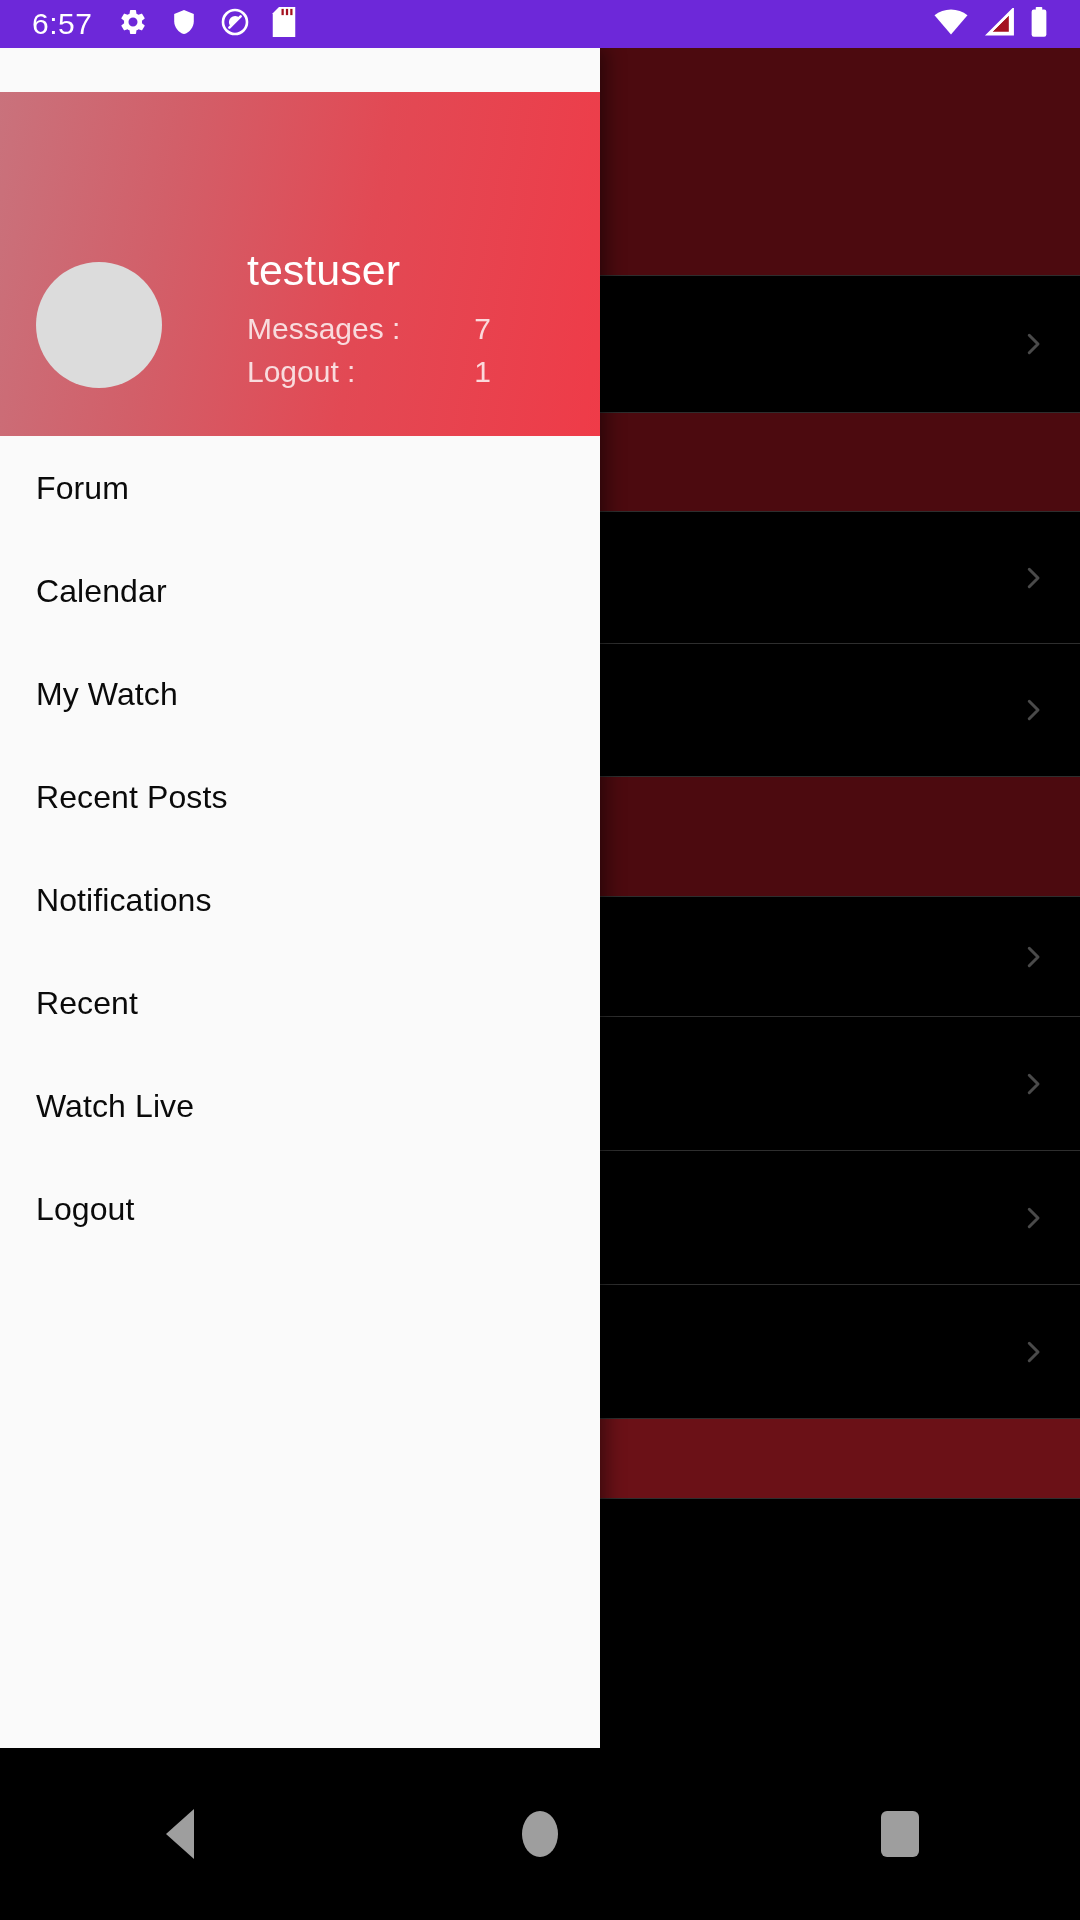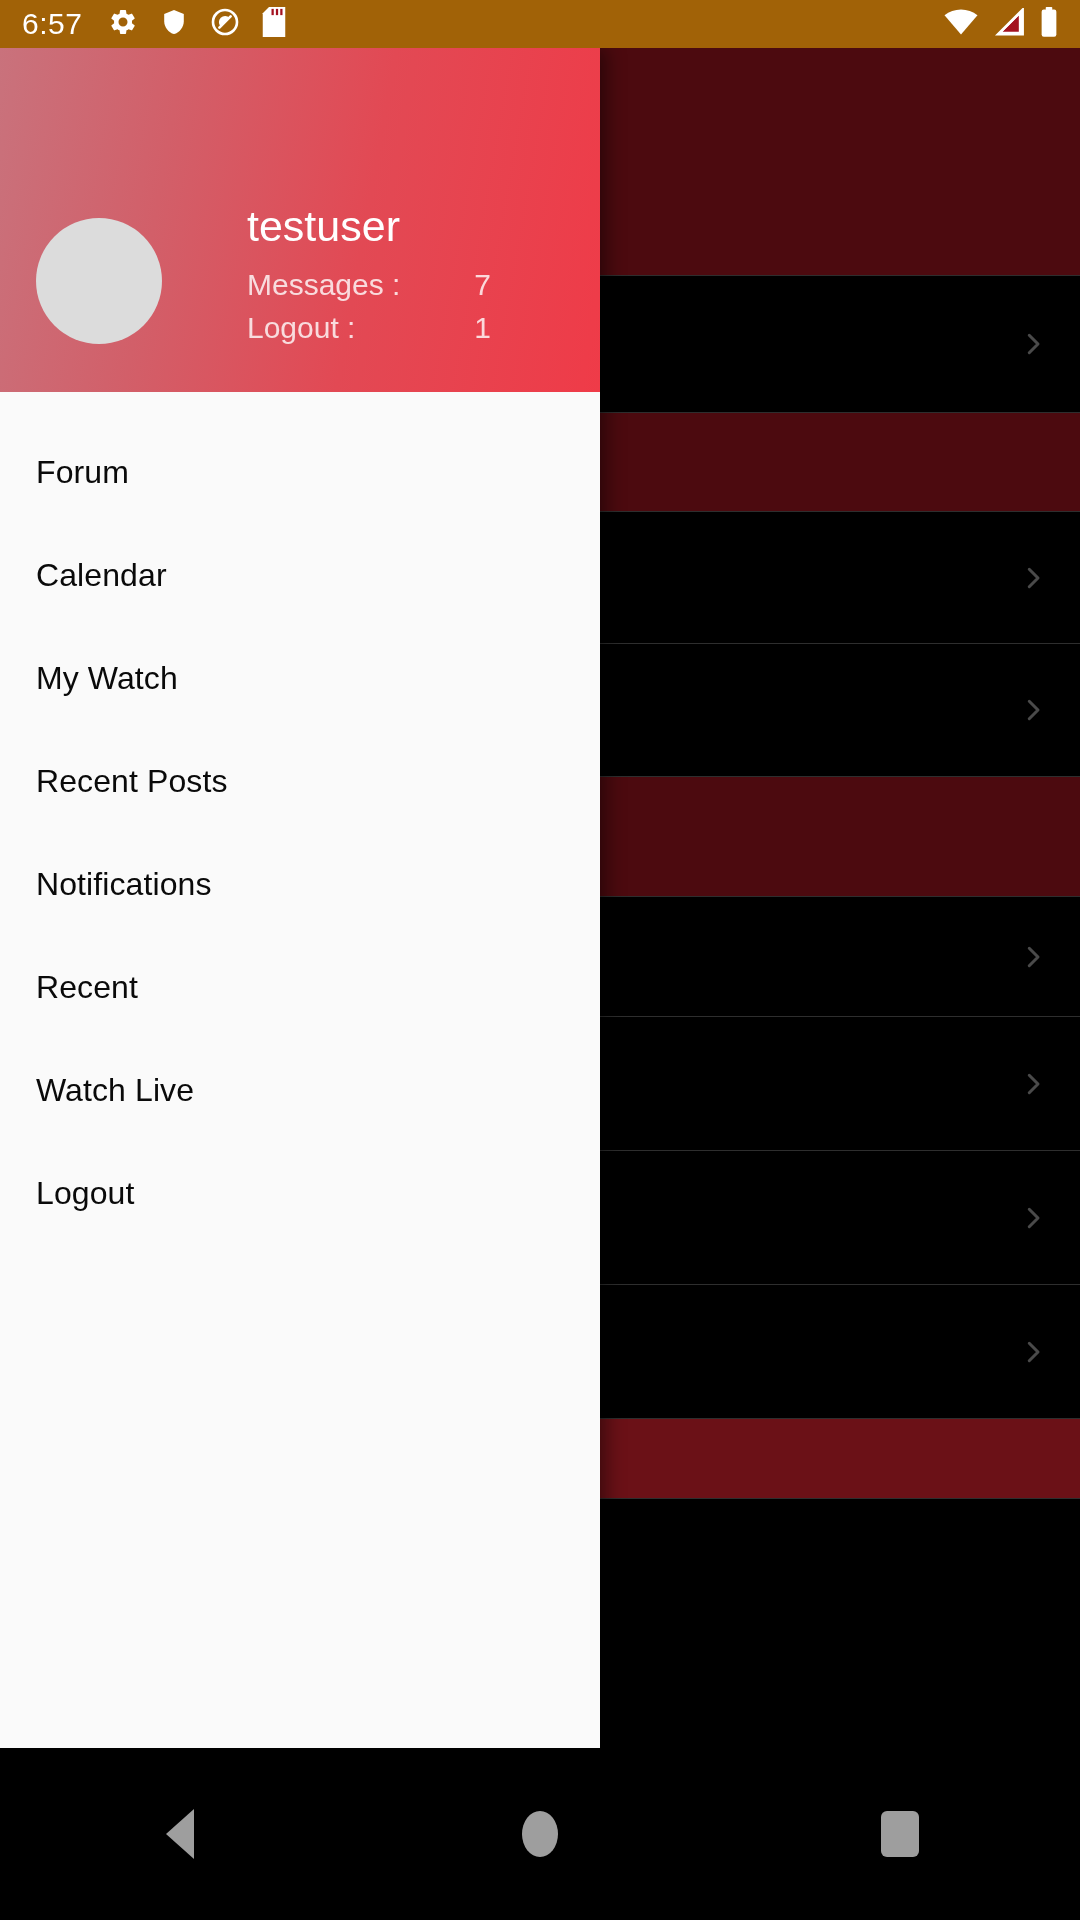--- a/index.html
+++ b/index.html
@@ -13,23 +13,23 @@
     position:relative;
     width:1080px; height:1920px;
     background:#000;
     overflow:hidden;
   }
 
   
   #status-bar {
     position:absolute; top:0; left:0;
     width:1080px; height:48px;
-    background:#a16207;
+    background:#6d28d9;
     display:flex; align-items:center;
-    padding:0 22px;
+    padding:0 32px;
     z-index:40;
   }
   #status-clock {
     color:#fff; font-size:30px; letter-spacing:0.5px;
     line-height:1;
   }
   #status-left-icons { display:flex; align-items:center; gap:22px; margin-left:26px; }
   #status-right-icons { display:flex; align-items:center; gap:16px; margin-left:auto; }
   .sb-ic { display:block; }
 
@@ -67,20 +67,21 @@
     z-index:20;
     box-shadow:6px 0 18px rgba(0,0,0,0.45);
     display:flex; flex-direction:column;
   }
 
   #drawer-header {
     position:relative;
     width:600px; height:344px;
     background:linear-gradient(100deg,#C9727C 0%,#D25F69 28%,#E24954 60%,#EF3B48 100%);
     flex:0 0 344px;
+    margin-top:44px;
   }
   #avatar {
     position:absolute; left:36px; top:170px;
     width:126px; height:126px;
     border-radius:50%;
     background:#DCDCDC;
   }
   #profile-block {
     position:absolute; left:247px; top:154px;
     width:330px;
@@ -97,21 +98,20 @@
     font-size:30px;
     line-height:1.42;
     white-space:nowrap;
   }
   .stat-label { flex:0 0 auto; }
   .stat-value { margin-left:auto; padding-right:86px; }
   #stats-wrap { margin-top:14px; }
 
   #drawer-menu {
     flex:1 1 auto;
-    padding-top:28px;
     overflow:hidden;
     text-align:right;
   }
   .menu-item {
     height:103px;
     display:flex; align-items:center;
     padding-left:36px;
     color:#0a0a0a;
     font-size:32px;
     line-height:1;

